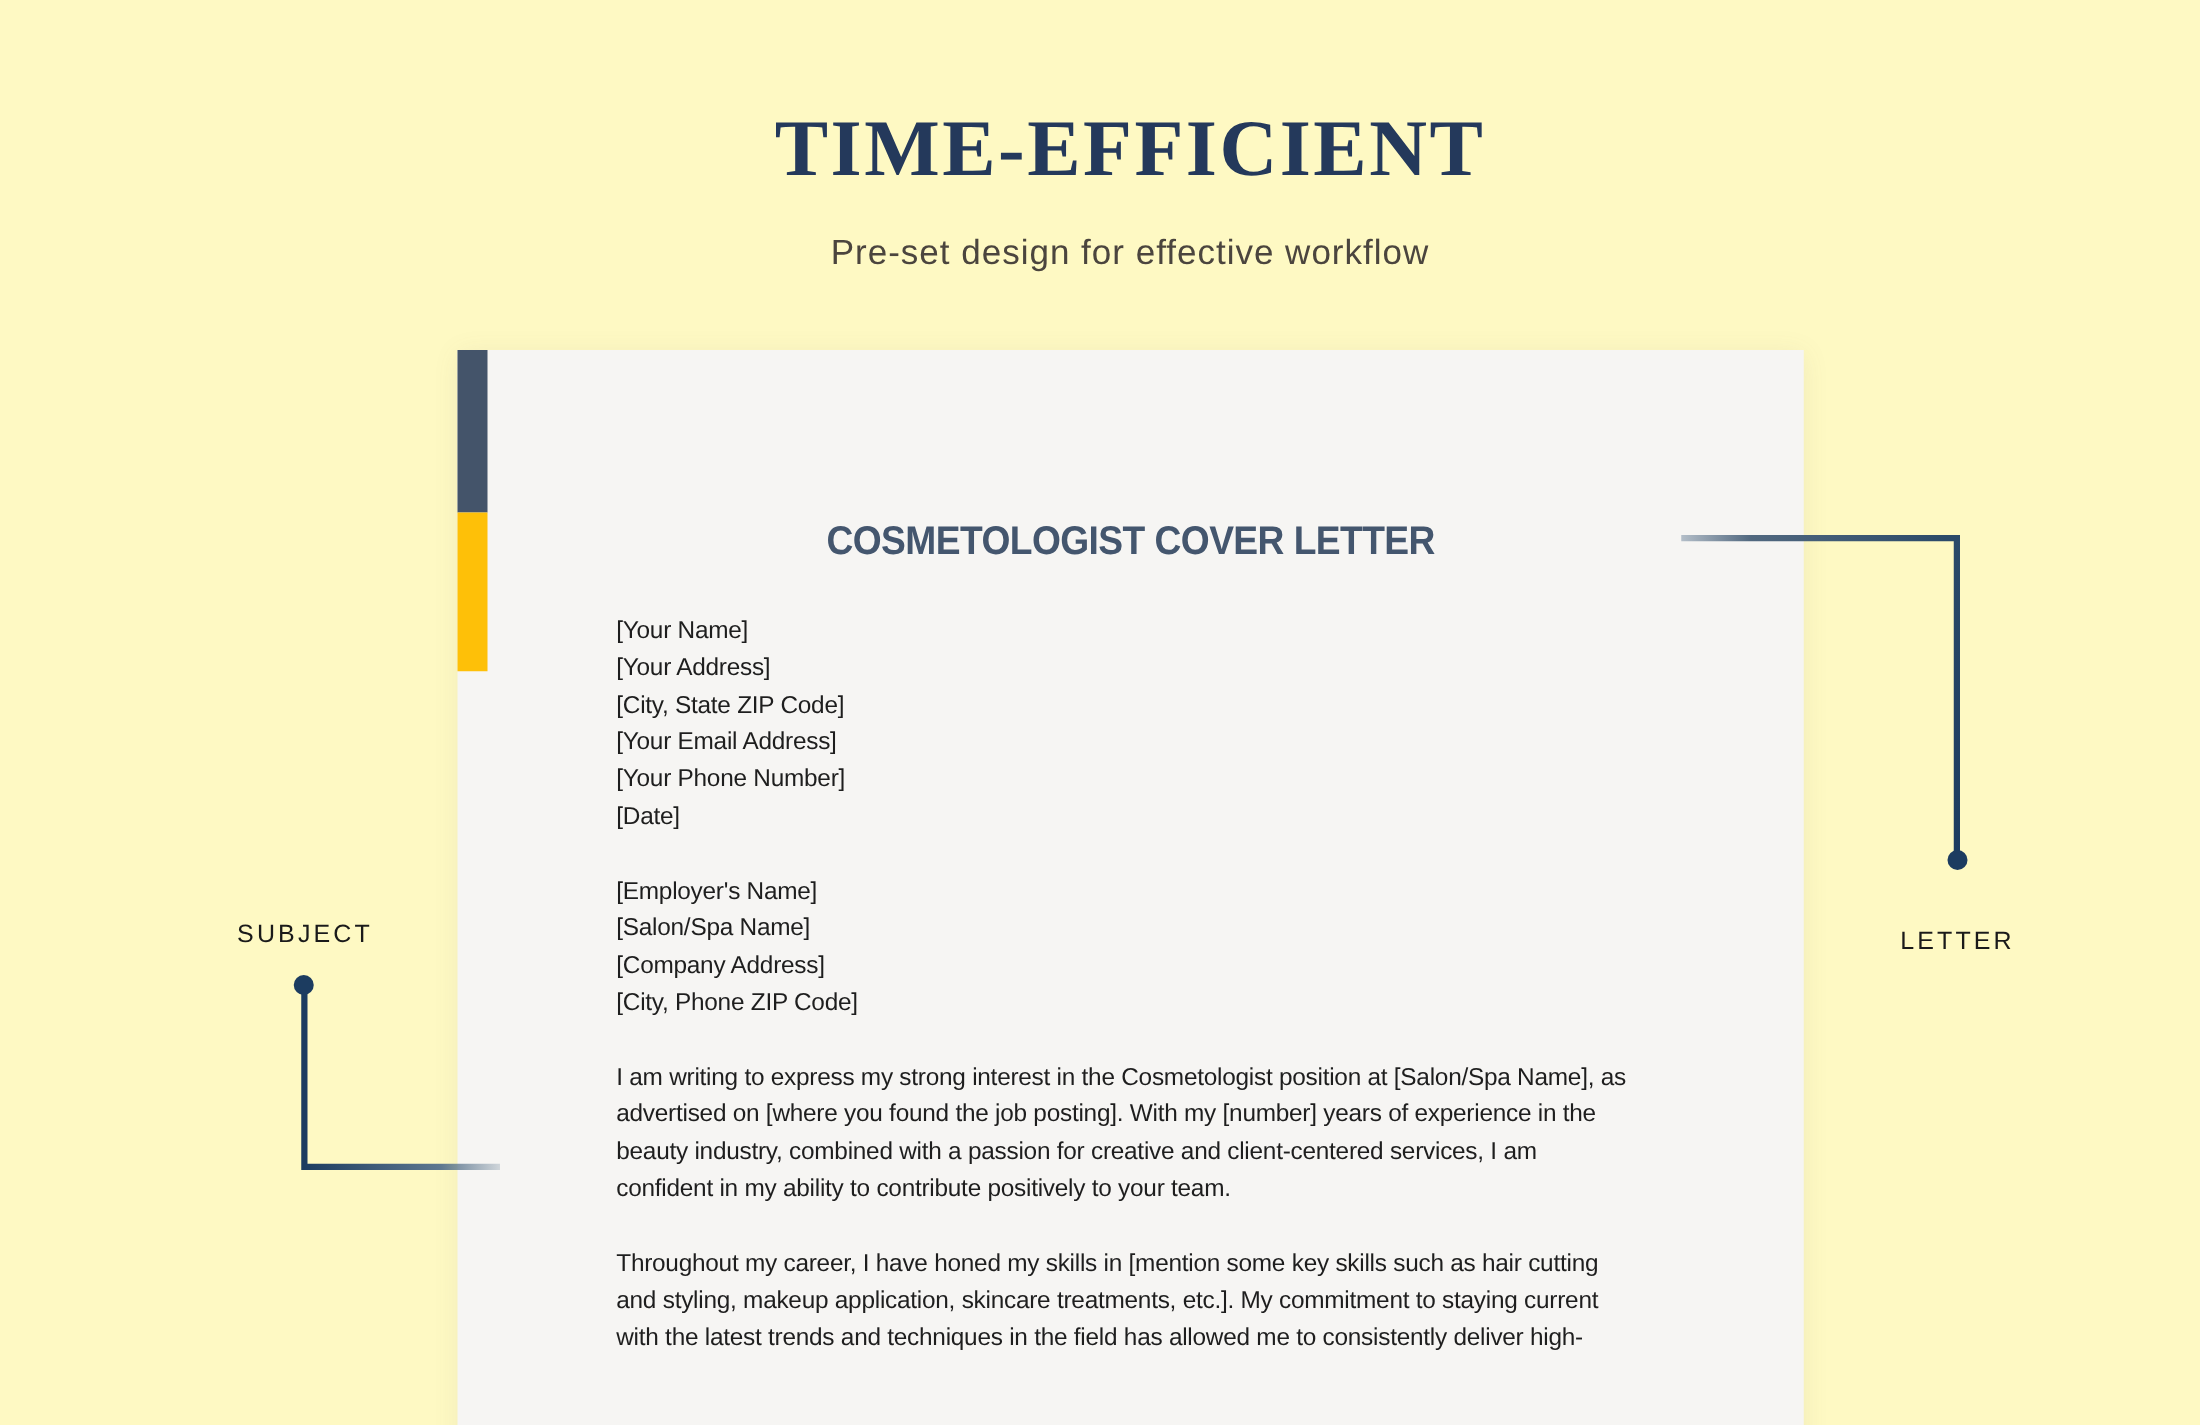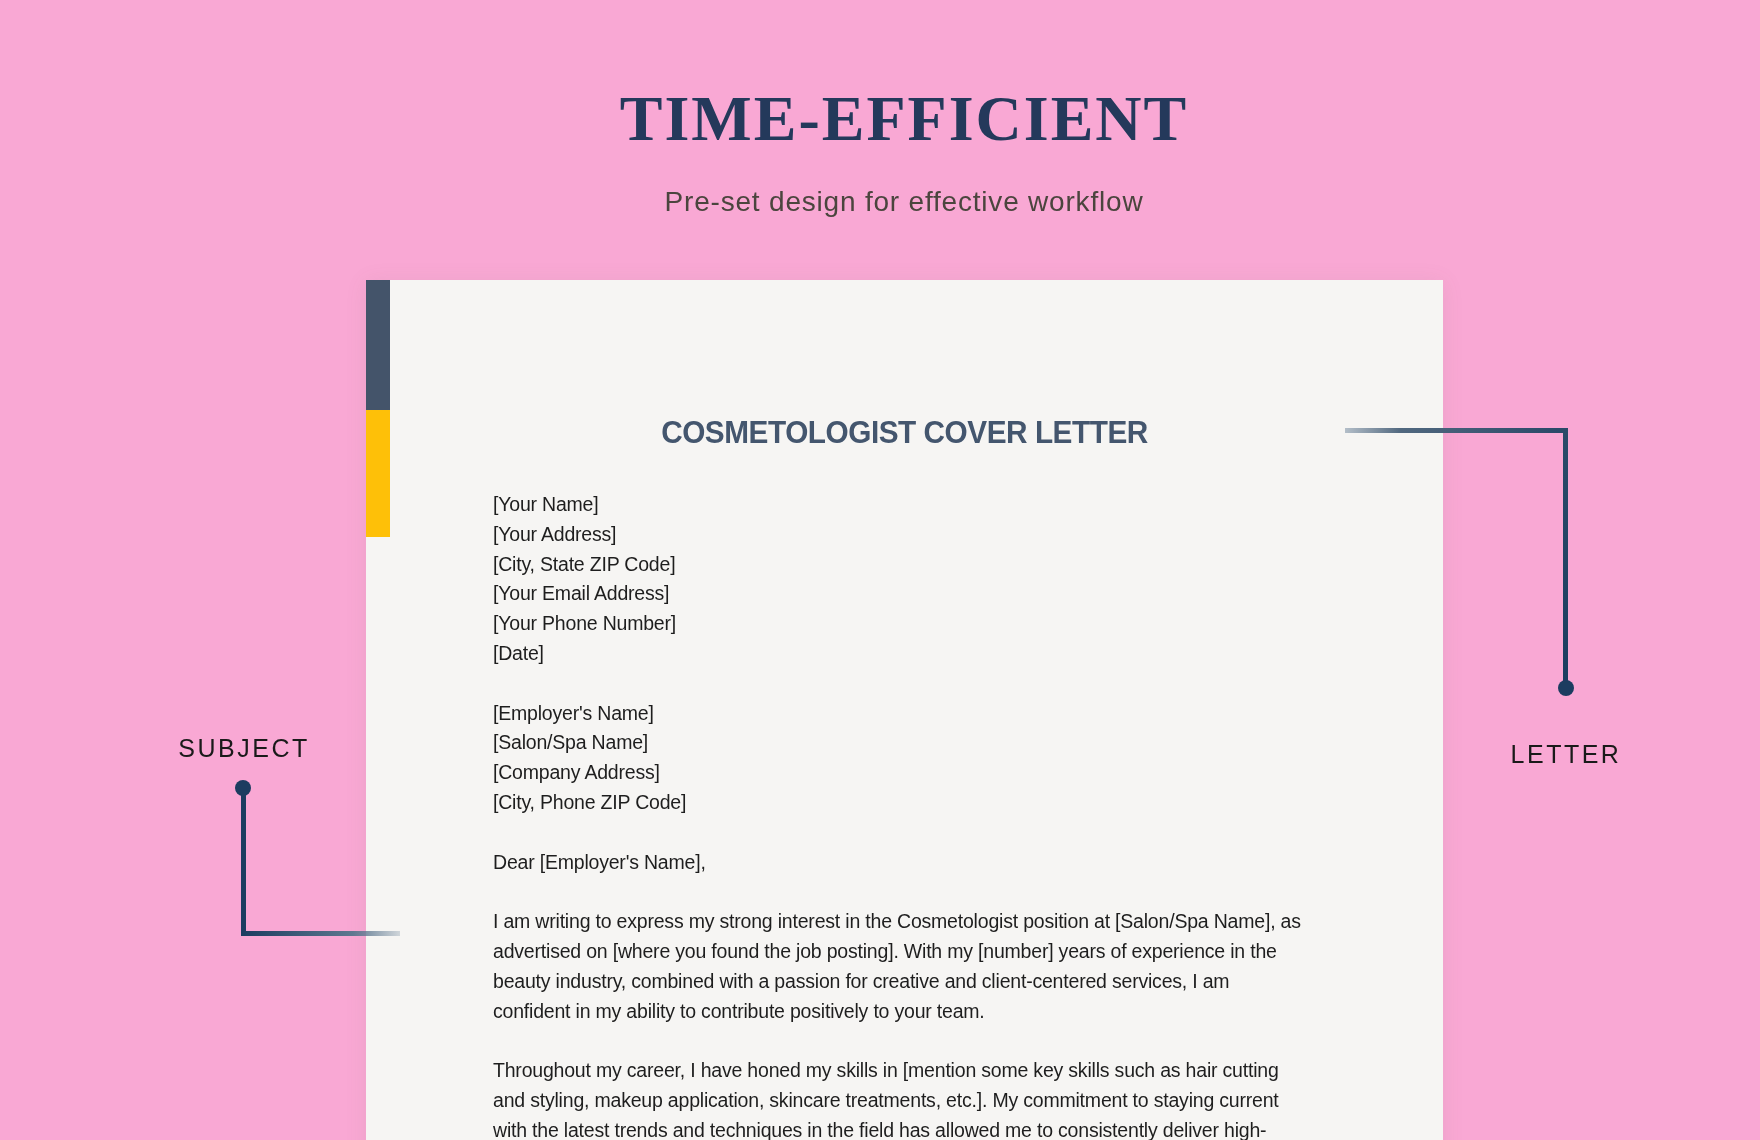--- a/index.html
+++ b/index.html
@@ -1,20 +1,20 @@
 <!DOCTYPE html>
 <html><head>
 <meta charset="utf-8">
 <style>
   html,body{margin:0;padding:0;}
   .page{
     position:relative;
     width:1760px;height:1140px;
     overflow:hidden;
-    background:#f9a8d4;
+    background:#fef9c3;
     font-family:"Liberation Sans", sans-serif;
   }
   
   .main-title{
     position:absolute;
     left:904px;top:82px;
     transform:translateX(-50%);
     font-family:"Liberation Serif", serif;
     font-size:64px;
     font-weight:600;
@@ -64,21 +64,21 @@
     color:#1E1E1E;
   }
   .letter-block{
     white-space:pre-line;
     margin:0 0 29.8px 0;
   }
   
   .callout-label{
     position:absolute;
     transform:translate(-50%,-50%);
-    font-size:25px;
+    font-size:20px;
     letter-spacing:2.5px;
     color:#1A1A1A;
     white-space:nowrap;
   }
   .subject-label{left:244px;top:748px;}
   .title-label{left:1566px;top:754px;}
   .dot{
     position:absolute;
     width:16px;height:16px;
     border-radius:50%;
@@ -129,21 +129,20 @@
     <p class="letter-block">[Your Name]
 [Your Address]
 [City, State ZIP Code]
 [Your Email Address]
 [Your Phone Number]
 [Date]</p>
     <p class="letter-block">[Employer's Name]
 [Salon/Spa Name]
 [Company Address]
 [City, Phone ZIP Code]</p>
-    <p class="letter-block">Dear [Employer's Name],</p>
     <p class="letter-block">I am writing to express my strong interest in the Cosmetologist position at [Salon/Spa Name], as
 advertised on [where you found the job posting]. With my [number] years of experience in the
 beauty industry, combined with a passion for creative and client-centered services, I am
 confident in my ability to contribute positively to your team.</p>
     <p class="letter-block">Throughout my career, I have honed my skills in [mention some key skills such as hair cutting
 and styling, makeup application, skincare treatments, etc.]. My commitment to staying current
 with the latest trends and techniques in the field has allowed me to consistently deliver high-</p>
   </div>
 
   <div class="callout-label subject-label">SUBJECT</div>

